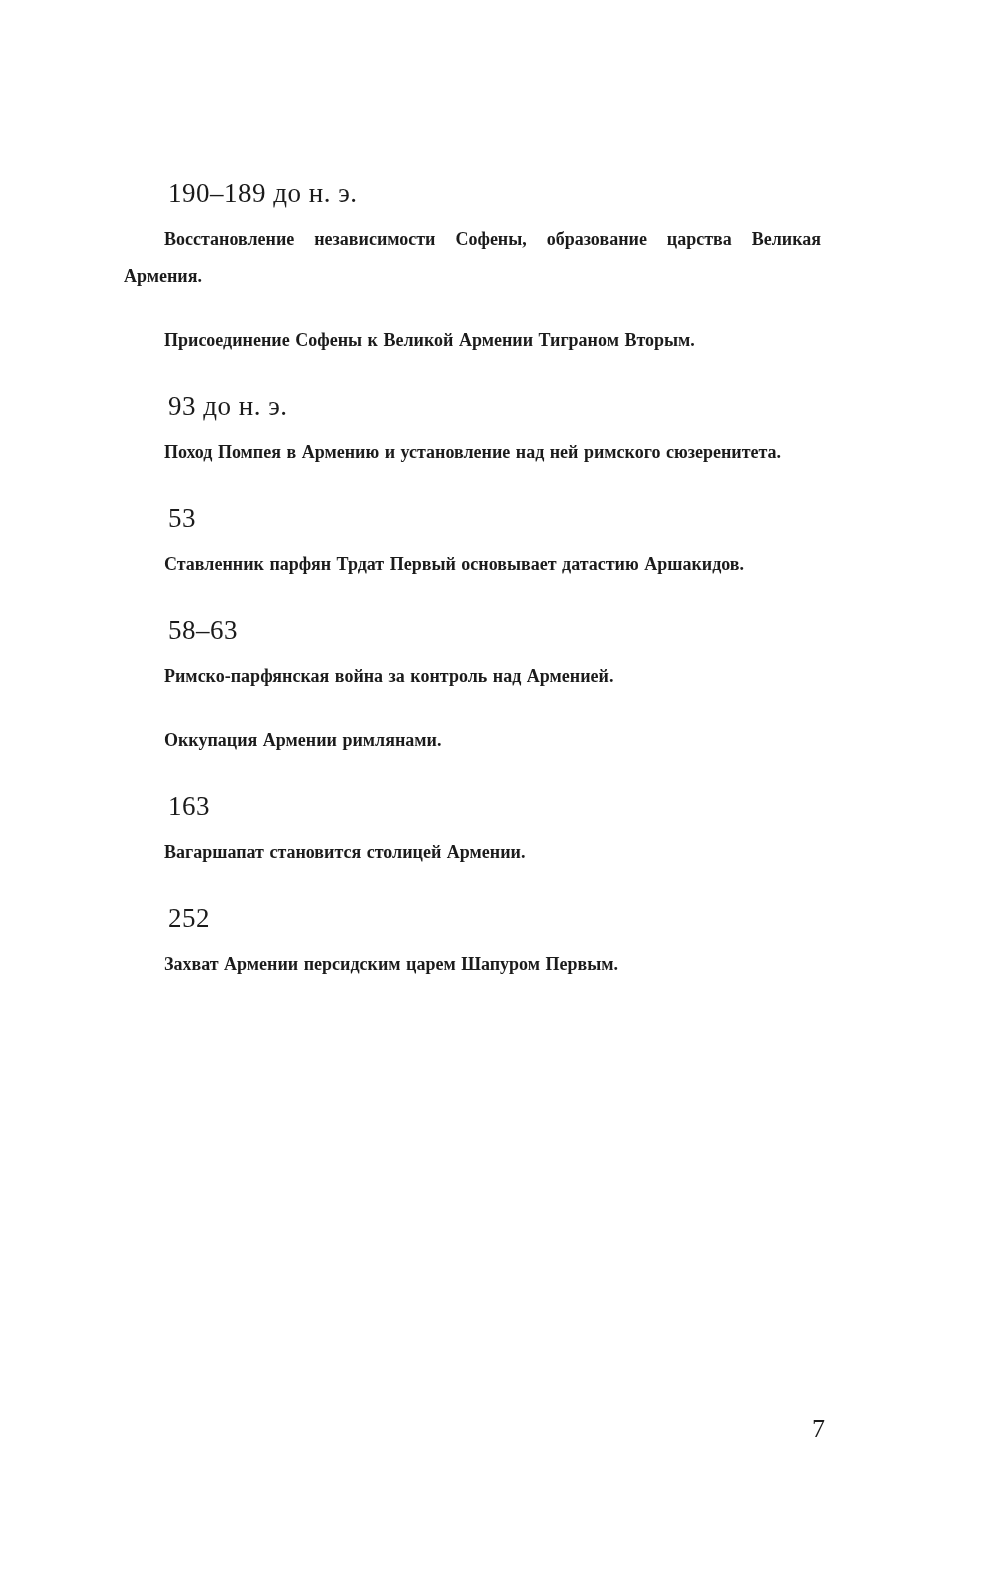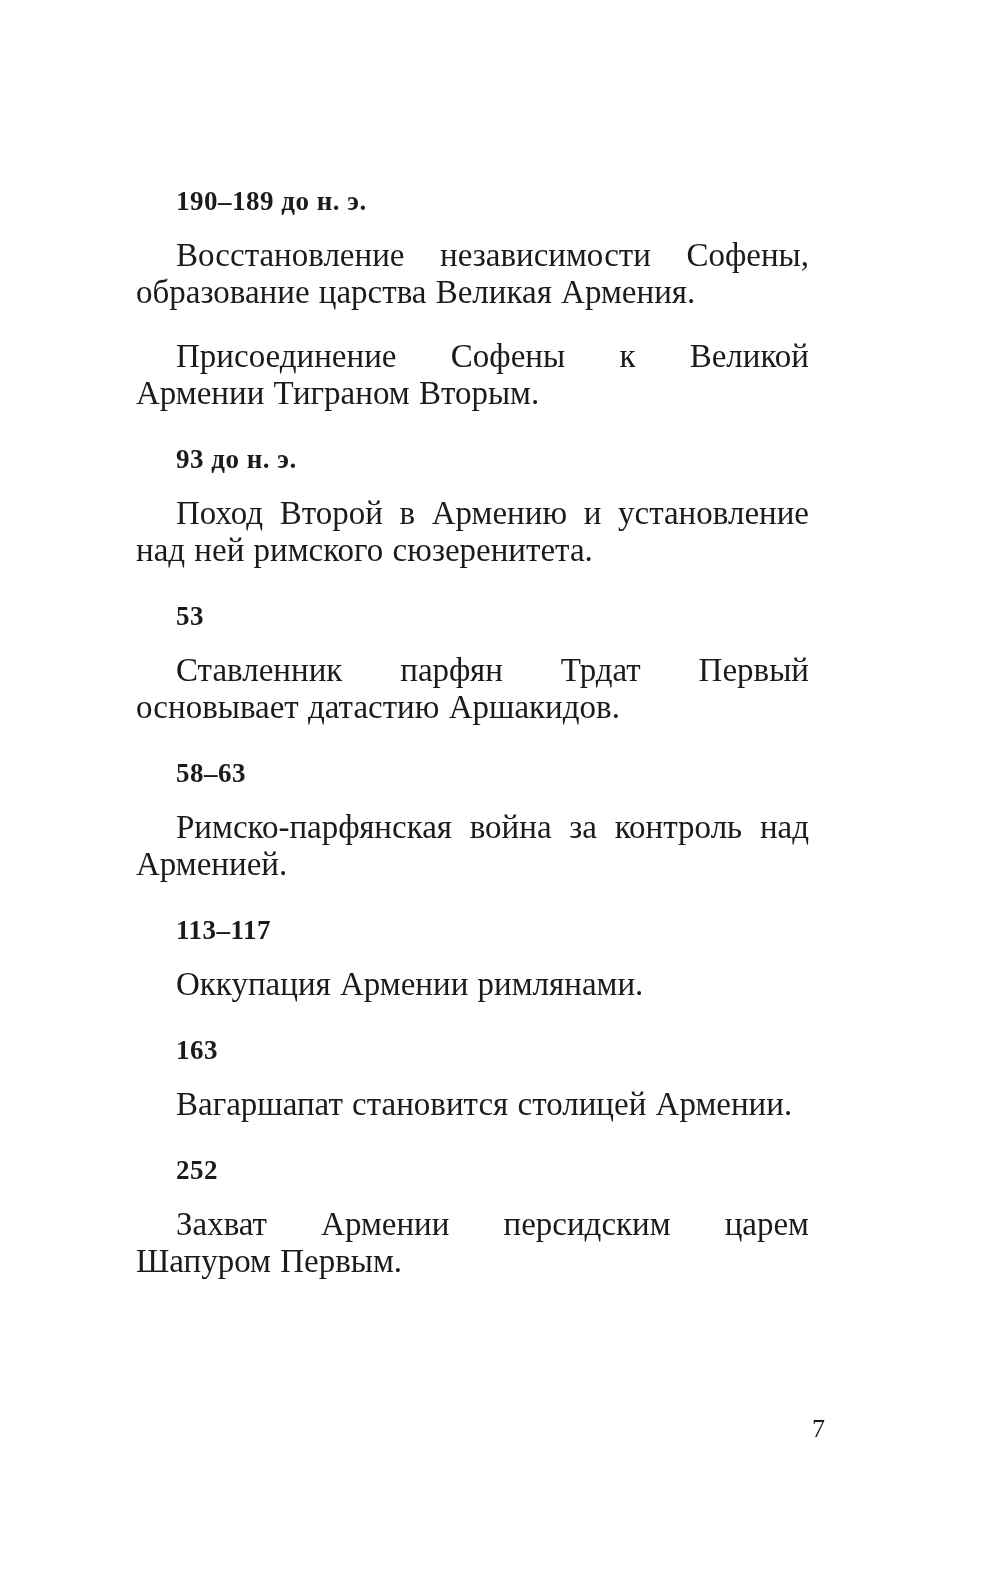--- a/index.html
+++ b/index.html
@@ -25,33 +25,34 @@
     position: absolute;
     left: 120px;
     top: 165px;
     width: 705px;
   }
   .entry {
     margin: 0 0 27px 0;
   }
   .entry-date {
     font-size: 27px;
-    font-weight: bold;
+    font-weight: normal;
     line-height: 40px;
-    margin: 16px;
+    margin: 8px;
     padding: 0 0 0 40px;
     letter-spacing: 0.5px;
   }
   .entry-text {
-    font-size: 33px;
+    font-size: 18px;
     line-height: 37px;
-    margin: 16px;
+    margin: 4px;
     text-align: justify;
     text-indent: 40px;
     word-spacing: 1px;
+    font-weight: bold;
   }
   .page-number {
     position: absolute;
     left: 120px;
     top: 1410px;
     width: 705px;
     text-align: right;
     font-size: 26px;
     line-height: 37px;
   }
@@ -67,35 +68,34 @@
     <p class="entry-text">Восстановление независимости Софены, образование царства Великая Армения.</p>
   </article>
 
   <article class="entry">
     <p class="entry-text">Присоединение Софены к Великой Армении Тиграном Вторым.</p>
   </article>
 
 
   <article class="entry">
     <h2 class="entry-date">93 до н. э.</h2>
-    <p class="entry-text">Поход Второй в Армению и установление над ней римского сюзеренитета.</p>
+    <p class="entry-text">Поход Помпея в Армению и установление над ней римского сюзеренитета.</p>
   </article>
 
   <article class="entry">
     <h2 class="entry-date">53</h2>
     <p class="entry-text">Ставленник парфян Трдат Первый основывает дата­стию Аршакидов.</p>
   </article>
 
   <article class="entry">
     <h2 class="entry-date">58–63</h2>
     <p class="entry-text">Римско-парфянская война за контроль над Арменией.</p>
   </article>
 
   <article class="entry">
-    <h2 class="entry-date">113–117</h2>
     <p class="entry-text">Оккупация Армении римлянами.</p>
   </article>
 
   <article class="entry">
   </article>
 
   <article class="entry">
     <h2 class="entry-date">163</h2>
     <p class="entry-text">Вагаршапат становится столицей Армении.</p>
   </article>

